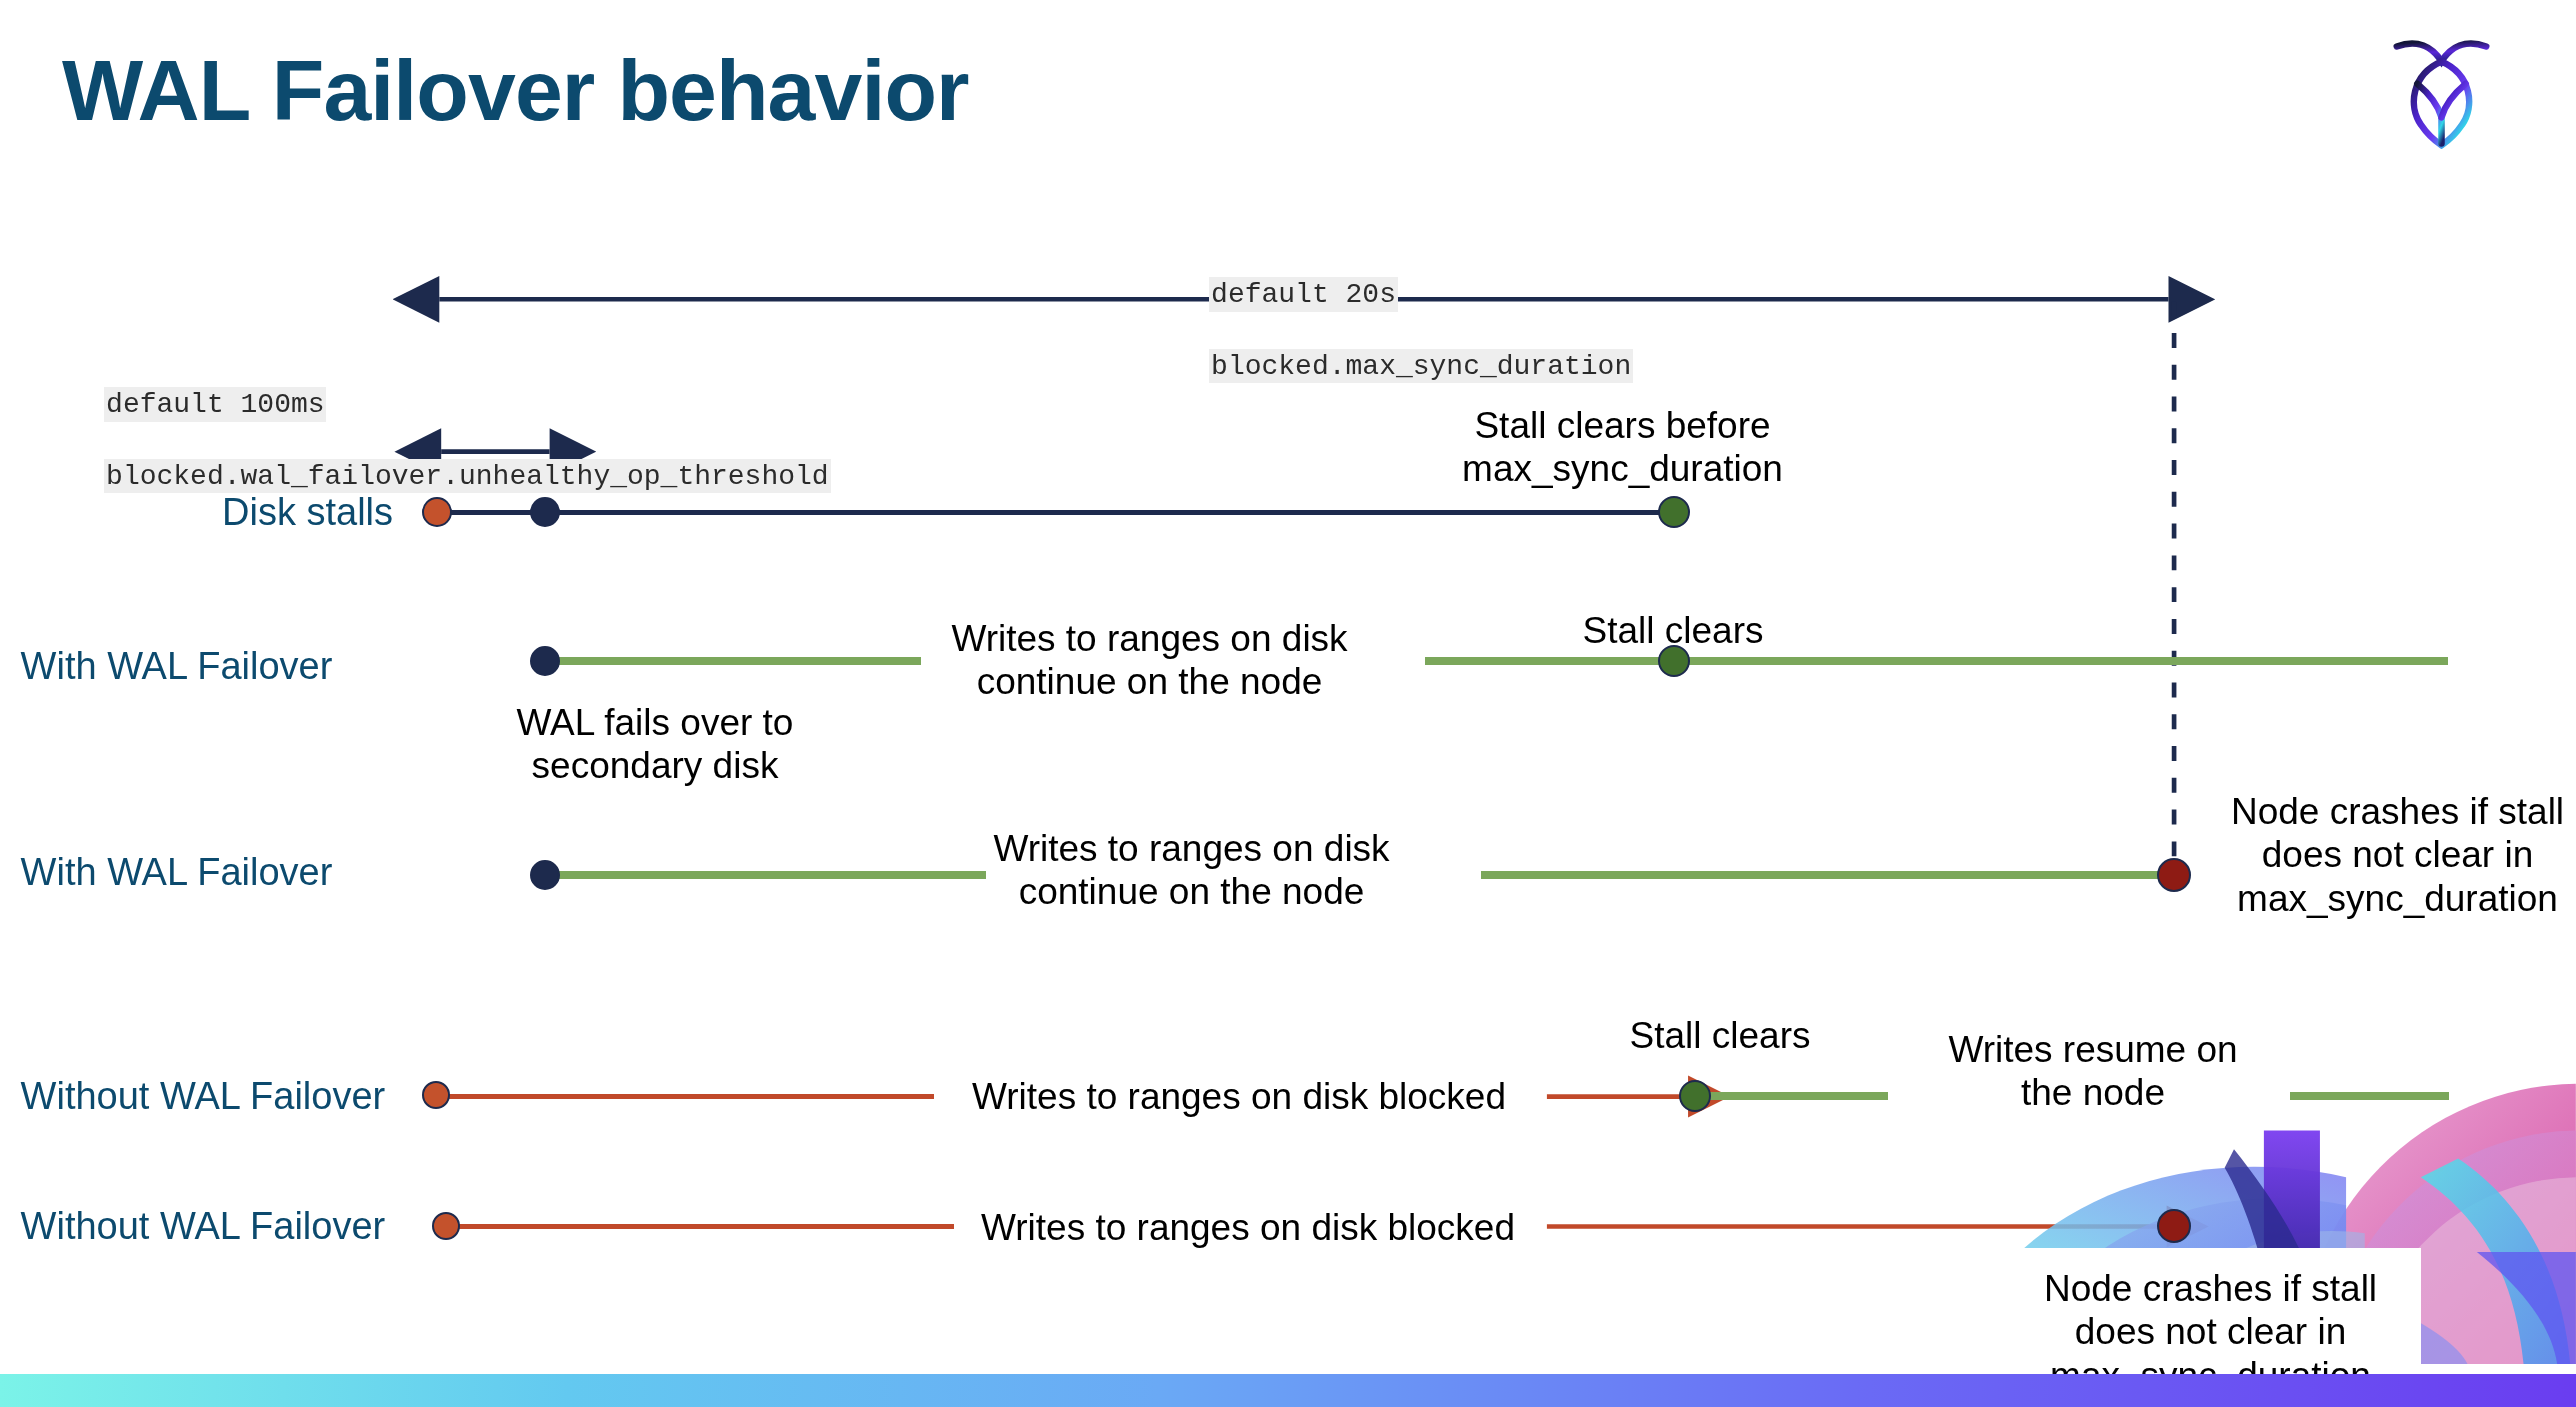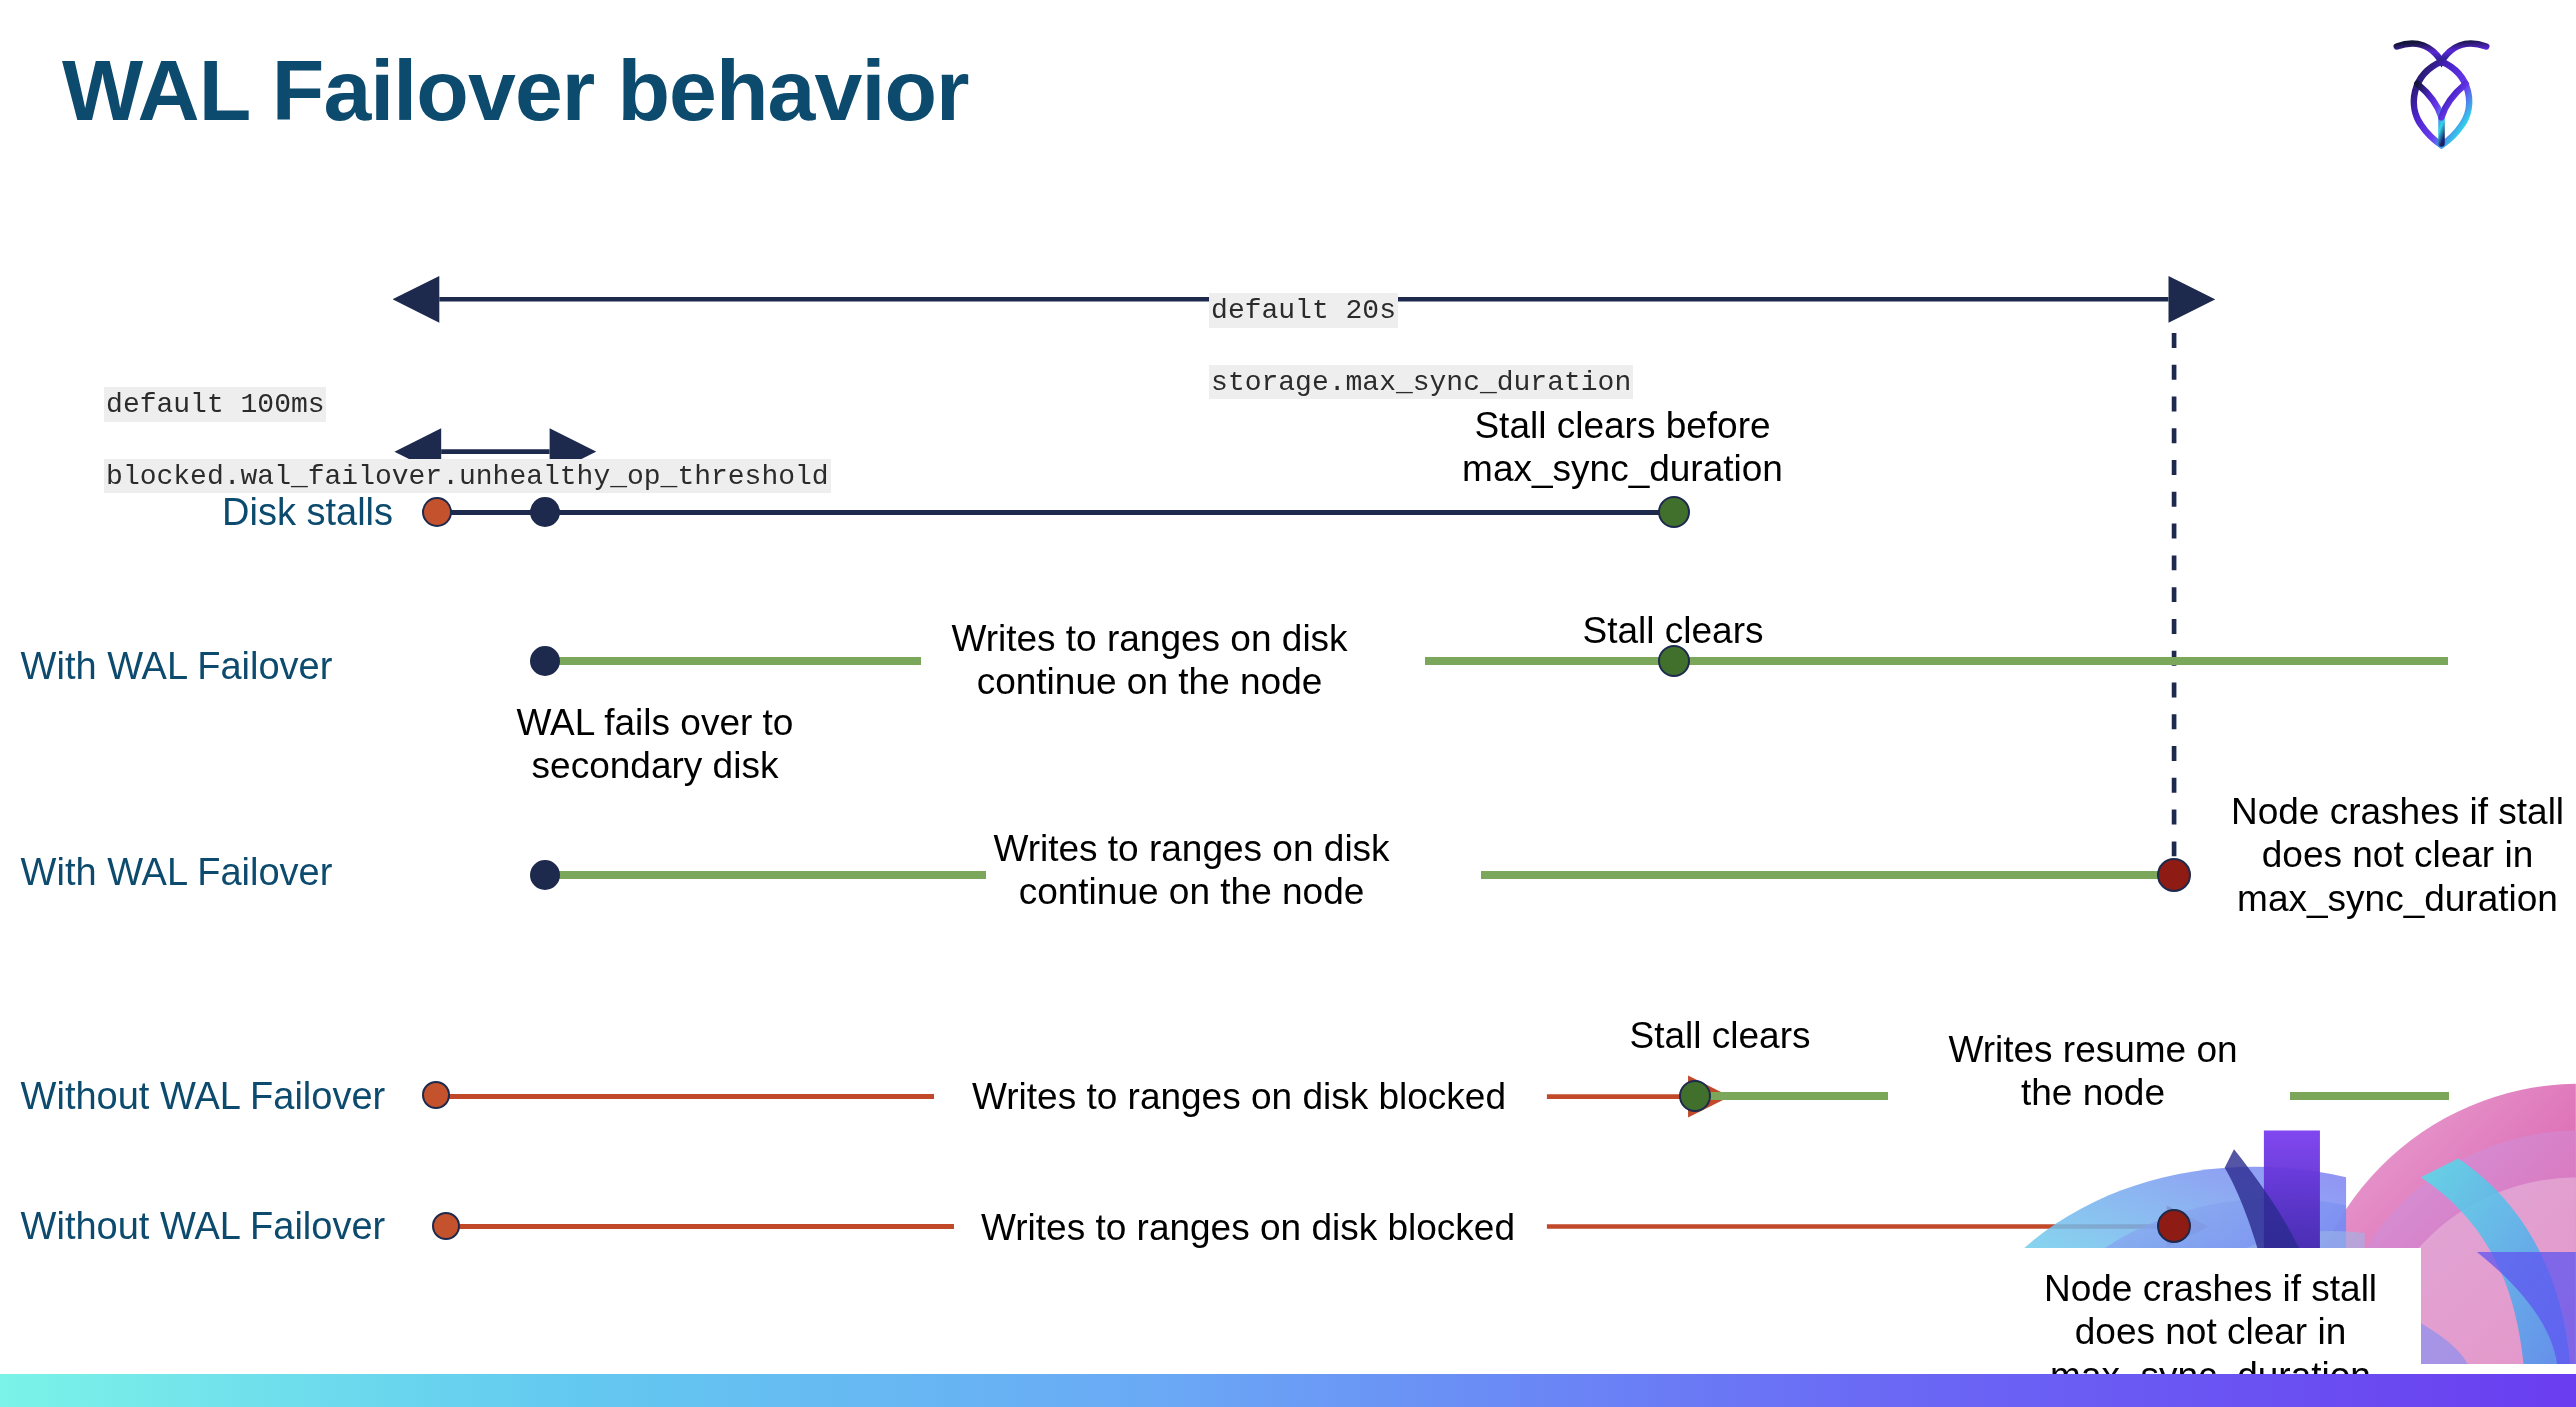--- a/index.html
+++ b/index.html
@@ -108,23 +108,23 @@
     </g>
 
     <g>
       <line x1="1655" y1="1173" x2="1806" y2="1173" stroke="#c1492a" stroke-width="5" marker-end="url(#mArrowRedR)"></line>
     </g>
     <g>
       <line x1="1655" y1="1312" x2="2318" y2="1312" stroke="#c1492a" stroke-width="5" marker-end="url(#mArrowRedR)"></line>
     </g>
   </svg>
 
-  <div class="code-chip" style="left:1142px;top:257px;text-align:left;">
+  <div class="code-chip" style="left:1142px;top:241px;text-align:left;">
     <span>default 20s</span><br>
-    <span>storage.max_sync_duration</span>
+    <span>blocked.max_sync_duration</span>
   </div>
 
   <div class="code-chip" style="left:37px;top:351px;text-align:left;">
     <span>default 100ms</span><br>
     <span>blocked.wal_failover.unhealthy_op_threshold</span>
   </div>
 
   <div class="row-label" style="left:222px;top:491px;">Disk stalls</div>
 
   <div class="hline navy" style="left:437px;top:510px;width:1238px;"></div>

